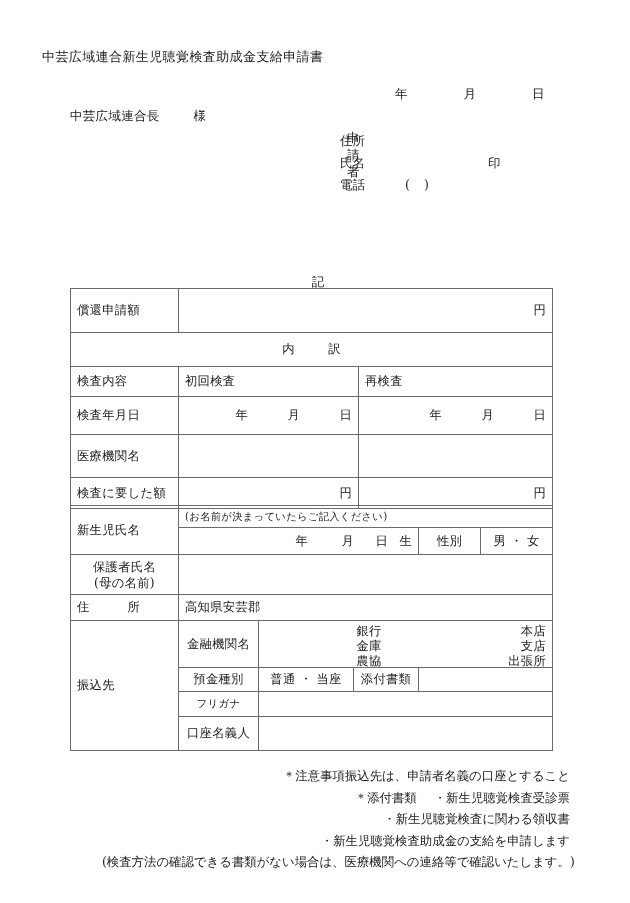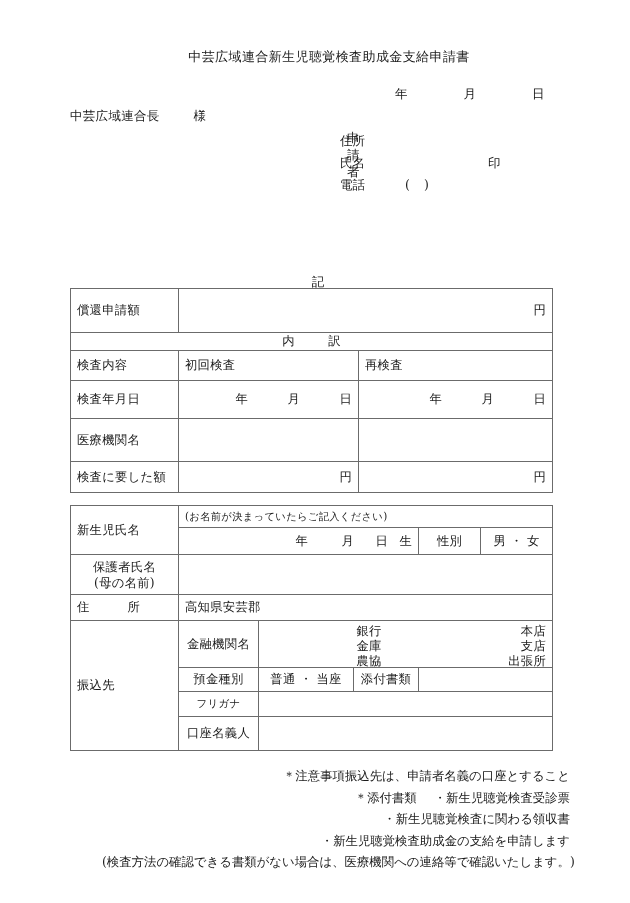--- a/index.html
+++ b/index.html
@@ -15,22 +15,22 @@
   }
   .page { position:relative; width:630px; height:903px; }
 
   
   .form-no {
     position:absolute; left:78px; top:24px;
     font-size:12.5px; letter-spacing:0.2px;
   }
   .doc-title {
     position:absolute; left:0; top:48px; width:630px;
-    text-align:center; font-size:13px; letter-spacing:0.4px;
-    padding-left:28px;
+    font-size:13px; letter-spacing:0.4px;
+    padding-left:42px;
   }
 
   .date-line {
     position:absolute; top:86px; left:395px;
     font-size:12.5px; width:150px;
     display:flex; justify-content:space-between;
   }
   .date-line span { letter-spacing:0.5px; }
 
   .addressee {
@@ -154,21 +154,21 @@
       <col style="width:194px">
     </colgroup>
     <tbody>
       <tr style="height:44px">
         <td>償還申請額</td>
         <td class="rgt yen-right" colspan="2">
           <span>円</span>
         </td>
       </tr>
       <tr style="height:17px">
-        <td class="ctr naiyaku" colspan="3" style="padding:0">
+        <td class="ctr naiyaku" colspan="3" style="padding:8px">
           <i>内</i><i>訳</i>
         </td>
       </tr>
       <tr style="height:30px">
         <td>検査内容</td>
         <td class="lft">初回検査</td>
         <td class="lft">再検査</td>
       </tr>
       <tr style="height:38px">
         <td>検査年月日</td>

